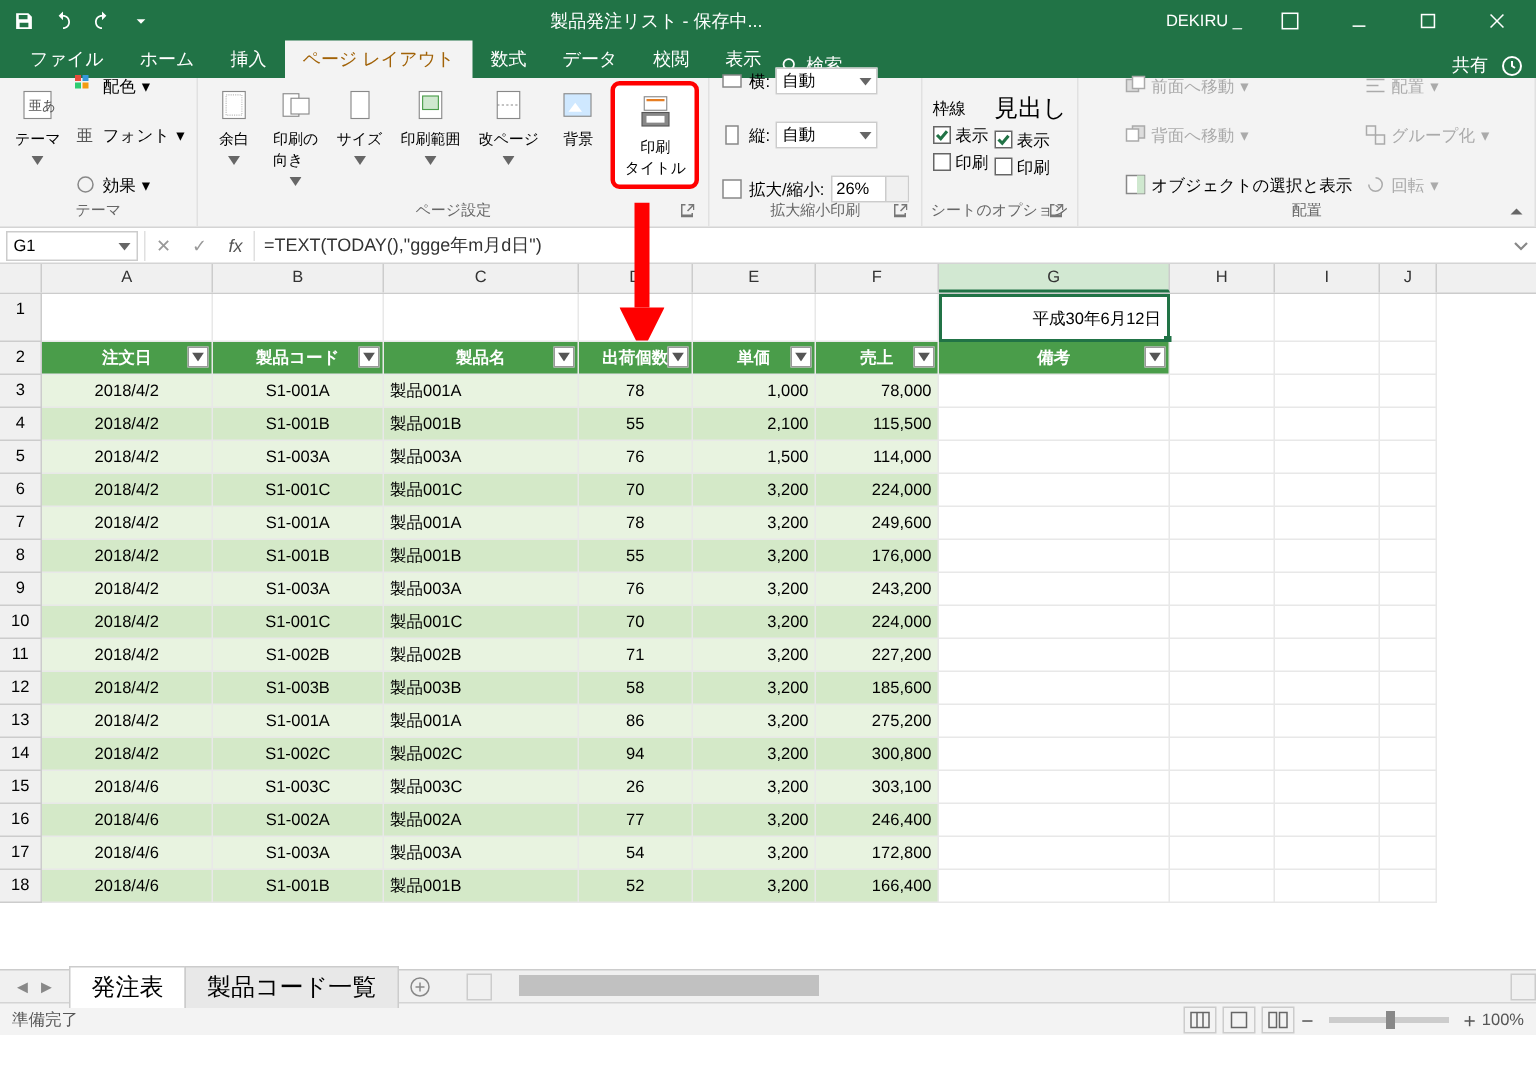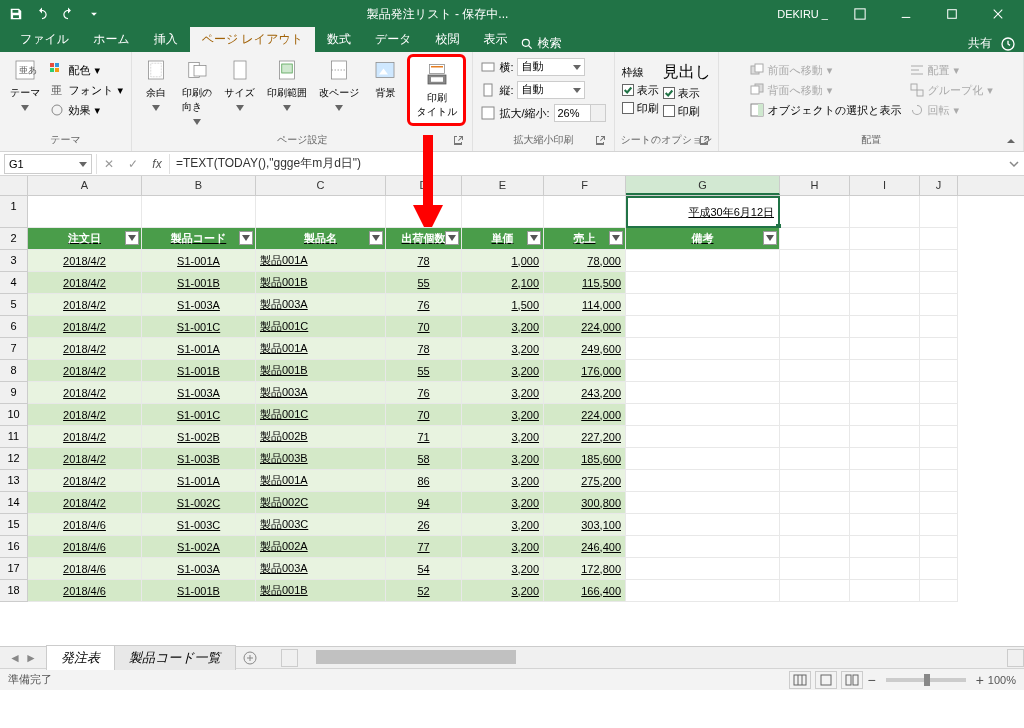--- a/index.html
+++ b/index.html
@@ -28,21 +28,21 @@
 .ribbon { height: 100px; background: #f3f3f3; border-bottom: 1px solid #d4d4d4; display: flex; position: relative; }
 .group { border-right: 1px solid #e1e1e1; padding: 2px 6px 2px 6px; display: flex; flex-direction: column; align-items: center; justify-content: space-between; height: 100%; }
 .group-body { display: flex; gap: 4px; align-items: flex-start; flex: 1; }
 .group-label { font-size: 10px; color: #666; padding-bottom: 2px; text-align: center; width: 100%; position: relative; }
 .group-dialog { position: absolute; right: 2px; bottom: 2px; width: 12px; height: 12px; }
 .group-dialog svg { width: 10px; height: 10px; fill: #777; }
 .rbtn { display: flex; flex-direction: column; align-items: center; gap: 2px; padding: 2px 4px; cursor: pointer; font-size: 10px; }
 .rbtn .icon { width: 28px; height: 28px; display: flex; align-items: center; justify-content: center; }
 .rbtn .icon svg { width: 24px; height: 24px; }
 .rbtn-sm { display: flex; align-items: center; gap: 4px; font-size: 11px; padding: 1px 2px; cursor: pointer; }
-.rstack { display: flex; flex-direction: column; gap: 3px; justify-content: center; height: 72px; }
+.rstack { display: flex; flex-direction: column; gap: 16px; justify-content: center; height: 72px; }
 .dd-arrow { width: 8px; height: 6px; display: inline-block; }
 .dd-arrow svg { width: 8px; height: 6px; fill: #666; }
 .sel { border: 1px solid #ccc; background: #fff; height: 18px; font-size: 11px; padding: 0 14px 0 3px; position: relative; }
 .sel::after { content: ""; position: absolute; right: 3px; top: 6px; border-left: 4px solid transparent; border-right: 4px solid transparent; border-top: 5px solid #666; }
 .chk { display: flex; align-items: center; gap: 3px; font-size: 11px; }
 .chk-box { width: 12px; height: 12px; border: 1px solid #666; background: #fff; display: flex; align-items: center; justify-content: center; }
 .chk-box.checked svg { width: 10px; height: 10px; stroke: #217346; stroke-width: 2.5; fill: none; }
 .spin { border: 1px solid #ccc; background: #fff; width: 52px; height: 18px; display: flex; align-items: center; font-size: 11px; padding-left: 3px; position: relative; }
 .spin::after { content: ""; position: absolute; right: 0; top: 0; width: 14px; height: 100%; border-left: 1px solid #ccc; background: #f0f0f0; }
 .ribbon-collapse { position: absolute; right: 4px; bottom: 2px; width: 16px; height: 14px; cursor: pointer; }
@@ -63,21 +63,21 @@
 
 
 .grid-area { height: 492px; display: flex; flex-direction: column; }
 .col-headers { display: flex; height: 20px; background: #f0f0f0; border-bottom: 1px solid #ccc; }
 .selall { width: 28px; border-right: 1px solid #ccc; background: #f0f0f0; }
 .ch { border-right: 1px solid #ccc; text-align: center; font-size: 11px; color: #333; line-height: 19px; background: #f0f0f0; }
 .ch.sel-col { background: #d2e8d2; border-bottom: 2px solid #217346; }
 .grid-body { flex: 1; overflow: hidden; display: flex; }
 .row-headers { width: 28px; }
 .rh { height: 22px; border-bottom: 1px solid #ccc; border-right: 1px solid #ccc; background: #f0f0f0; text-align: center; font-size: 11px; line-height: 21px; }
-.cells { flex: 1; position: relative; text-decoration: underline; }
+.cells { flex: 1; position: relative; }
 .row { display: flex; height: 22px; }
 .cell { border-right: 1px solid #e8e8e8; border-bottom: 1px solid #e8e8e8; padding: 0 4px; font-size: 11px; display: flex; align-items: center; }
 .cell.r { justify-content: flex-end; }
 .cell.c { justify-content: center; }
 .row1 .cell { height: 32px; }
 .row1 { height: 32px; }
 .g-cell { background: #fff; border: 2px solid #217346; position: relative; }
 .g-cell::after { content:""; position:absolute; right:-3px; bottom:-3px; width:5px; height:5px; background:#217346; }
 .hdr-row .cell { background: #4a9d4a; color: #fff; font-weight: bold; justify-content: center; position: relative; }
 .filter-btn { position: absolute; right: 2px; top: 3px; width: 14px; height: 14px; background: #fff; border: 1px solid #999; display: flex; align-items: center; justify-content: center; }
@@ -87,21 +87,21 @@
 .data-row .cell:nth-child(7) { background: inherit; }
 .h-scroll { height: 18px; background: #f0f0f0; border-top: 1px solid #ccc; display: flex; }
 .h-scroll .track { flex:1; margin-left: 630px; position: relative; }
 .h-scroll .thumb { position:absolute; left:18px; width: 200px; height:14px; top:1px; background:#c1c1c1; }
 .h-scroll .arrow { width:17px; border:1px solid #ccc; background:#f0f0f0;}
 
 
 .sheetbar { height: 22px; background: #f0f0f0; border-top: 1px solid #ccc; display: flex; align-items: center; padding-left: 8px; }
 .sheet-nav { display: flex; gap: 2px; padding-right: 8px; }
 .sheet-nav-btn { width: 14px; height: 14px; display: flex; align-items: center; justify-content: center; color: #888; }
-.sheet-tab { padding: 3px 14px; border: 1px solid #ccc; border-bottom: none; background: #fff; font-size: 13px; margin-right: -1px; cursor: pointer; font-style: italic; }
+.sheet-tab { padding: 3px 14px; border: 1px solid #ccc; border-bottom: none; background: #fff; font-size: 16px; margin-right: -1px; cursor: pointer; }
 .sheet-tab.inactive { background: #e8e8e8; }
 .sheet-add { width: 22px; height: 18px; display:flex; align-items:center; justify-content:center; margin-left:4px; }
 
 
 .statusbar { height: 22px; background: #f3f3f3; border-top: 1px solid #d4d4d4; display: flex; align-items: center; padding: 0 8px; font-size: 11px; color: #555; }
 .statusbar .right { margin-left: auto; display: flex; align-items: center; gap: 4px; }
 .view-btn { width: 22px; height: 18px; border: 1px solid #ccc; display:flex; align-items:center; justify-content:center; }
 .zoom-slider { width: 80px; height: 4px; background: #ccc; position: relative; margin: 0 6px; }
 .zoom-slider .thumb { position:absolute; left: 38px; top:-4px; width:6px; height:12px; background:#888; }
 

